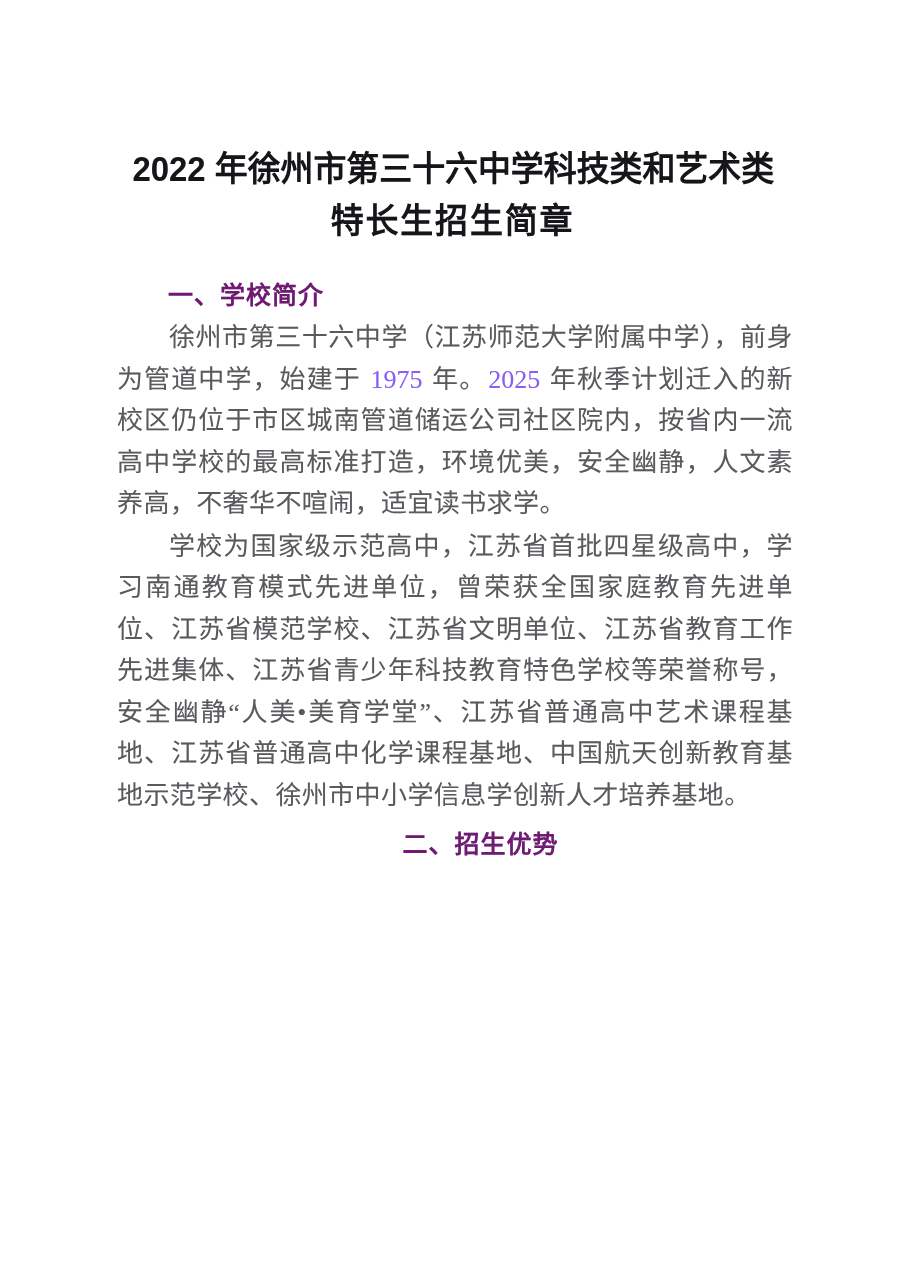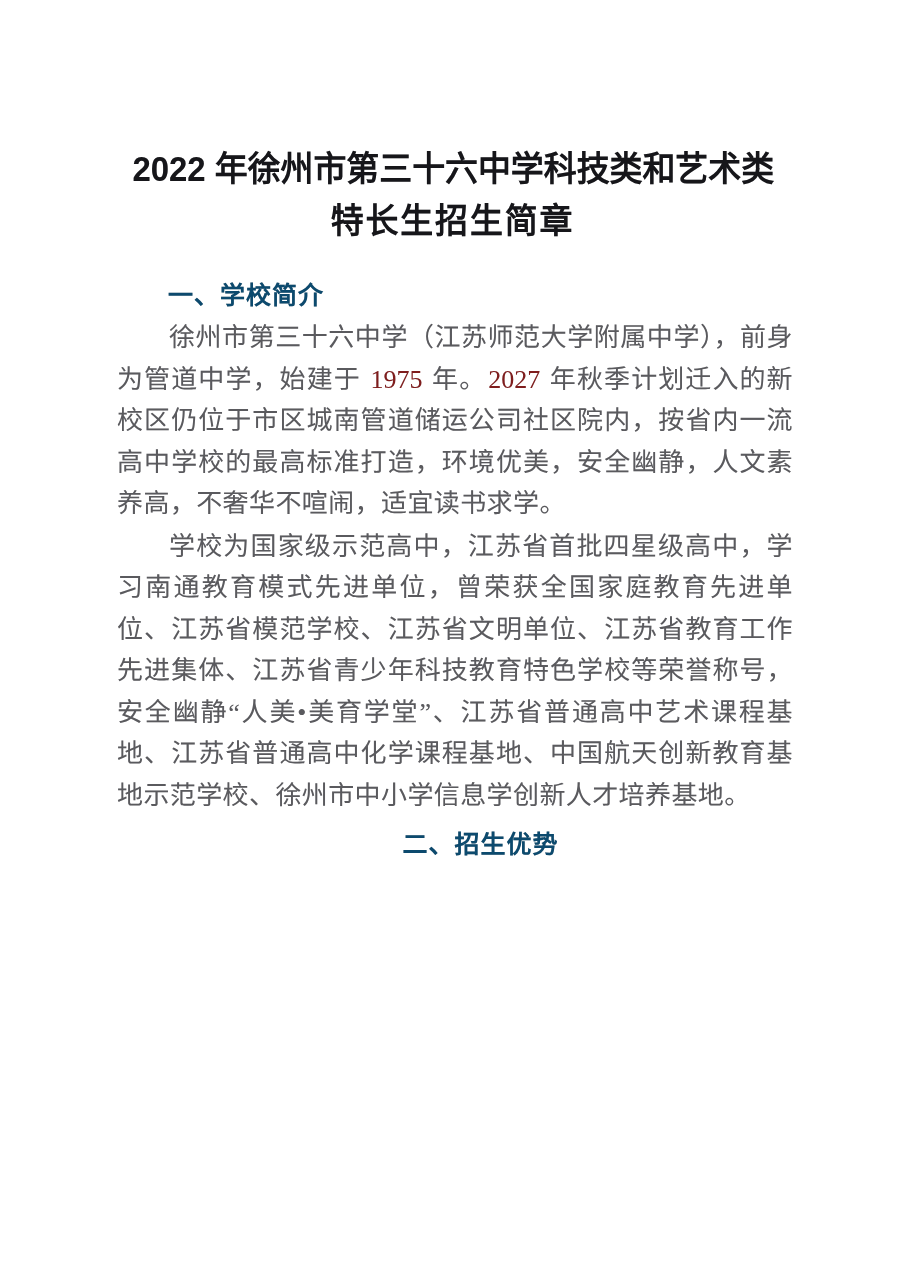--- a/index.html
+++ b/index.html
@@ -60,21 +60,21 @@
     top: 272px;
     width: 676px;
   }
 
   
   .section-heading {
     font-family: "Liberation Sans", "DejaVu Sans", sans-serif;
     font-weight: 700;
     font-size: 25px;
     line-height: 41px;
-    color: #0c4a6e;
+    color: #701a75;
     margin: 0;
     padding: 0 0 0 51px;
     letter-spacing: 1px;
     white-space: nowrap;
   }
   .section-heading.h-first {
     padding-top: 3px;
   }
   .section-heading.h-second {
     padding-top: 8px;
@@ -114,21 +114,21 @@
   .para.p-after-head {
     padding-top: 1px;
   }
   .para.p-next {
     padding-top: 1px;
   }
 
   
   .para .num,
   .para .lat {
-    color: #7f1d1d;
+    color: #8b5cf6;
     font-family: "Liberation Serif", "DejaVu Serif", serif;
     letter-spacing: 0;
     padding: 0 2px;
   }
 
   
   .para, .sub-heading {
     text-shadow: 0 0 0.4px rgba(120,120,125,0.25);
   }
   .section-heading, .doc-title {
@@ -142,21 +142,21 @@
 
   <div class="doc-title">
     <span class="t-line line1">2022 年徐州市第三十六中学科技类和艺术类</span>
     <span class="t-line line2">特长生招生简章</span>
   </div>
 
   <div class="content">
 
     <h2 class="section-heading h-first">一、学校简介</h2>
 
-    <p class="para p-after-head">徐州市第三十六中学（江苏师范大学附属中学），前身为管道中学，始建于 <span class="num">1975</span> 年。<span class="num">2027</span> 年秋季计划迁入的新校区仍位于市区城南管道储运公司社区院内，按省内一流高中学校的最高标准打造，环境优美，安全幽静，人文素养高，不奢华不喧闹，适宜读书求学。</p>
+    <p class="para p-after-head">徐州市第三十六中学（江苏师范大学附属中学），前身为管道中学，始建于 <span class="num">1975</span> 年。<span class="num">2025</span> 年秋季计划迁入的新校区仍位于市区城南管道储运公司社区院内，按省内一流高中学校的最高标准打造，环境优美，安全幽静，人文素养高，不奢华不喧闹，适宜读书求学。</p>
 
     <p class="para p-next">学校为国家级示范高中，江苏省首批四星级高中，学习南通教育模式先进单位，曾荣获全国家庭教育先进单位、江苏省模范学校、江苏省文明单位、江苏省教育工作先进集体、江苏省青少年科技教育特色学校等荣誉称号，安全幽静“人美•美育学堂”、江苏省普通高中艺术课程基地、江苏省普通高中化学课程基地、中国航天创新教育基地示范学校、徐州市中小学信息学创新人才培养基地。</p>
 
     <h2 class="section-heading h-second">二、招生优势</h2>
 
 
 
   </div>
 
 </div>

